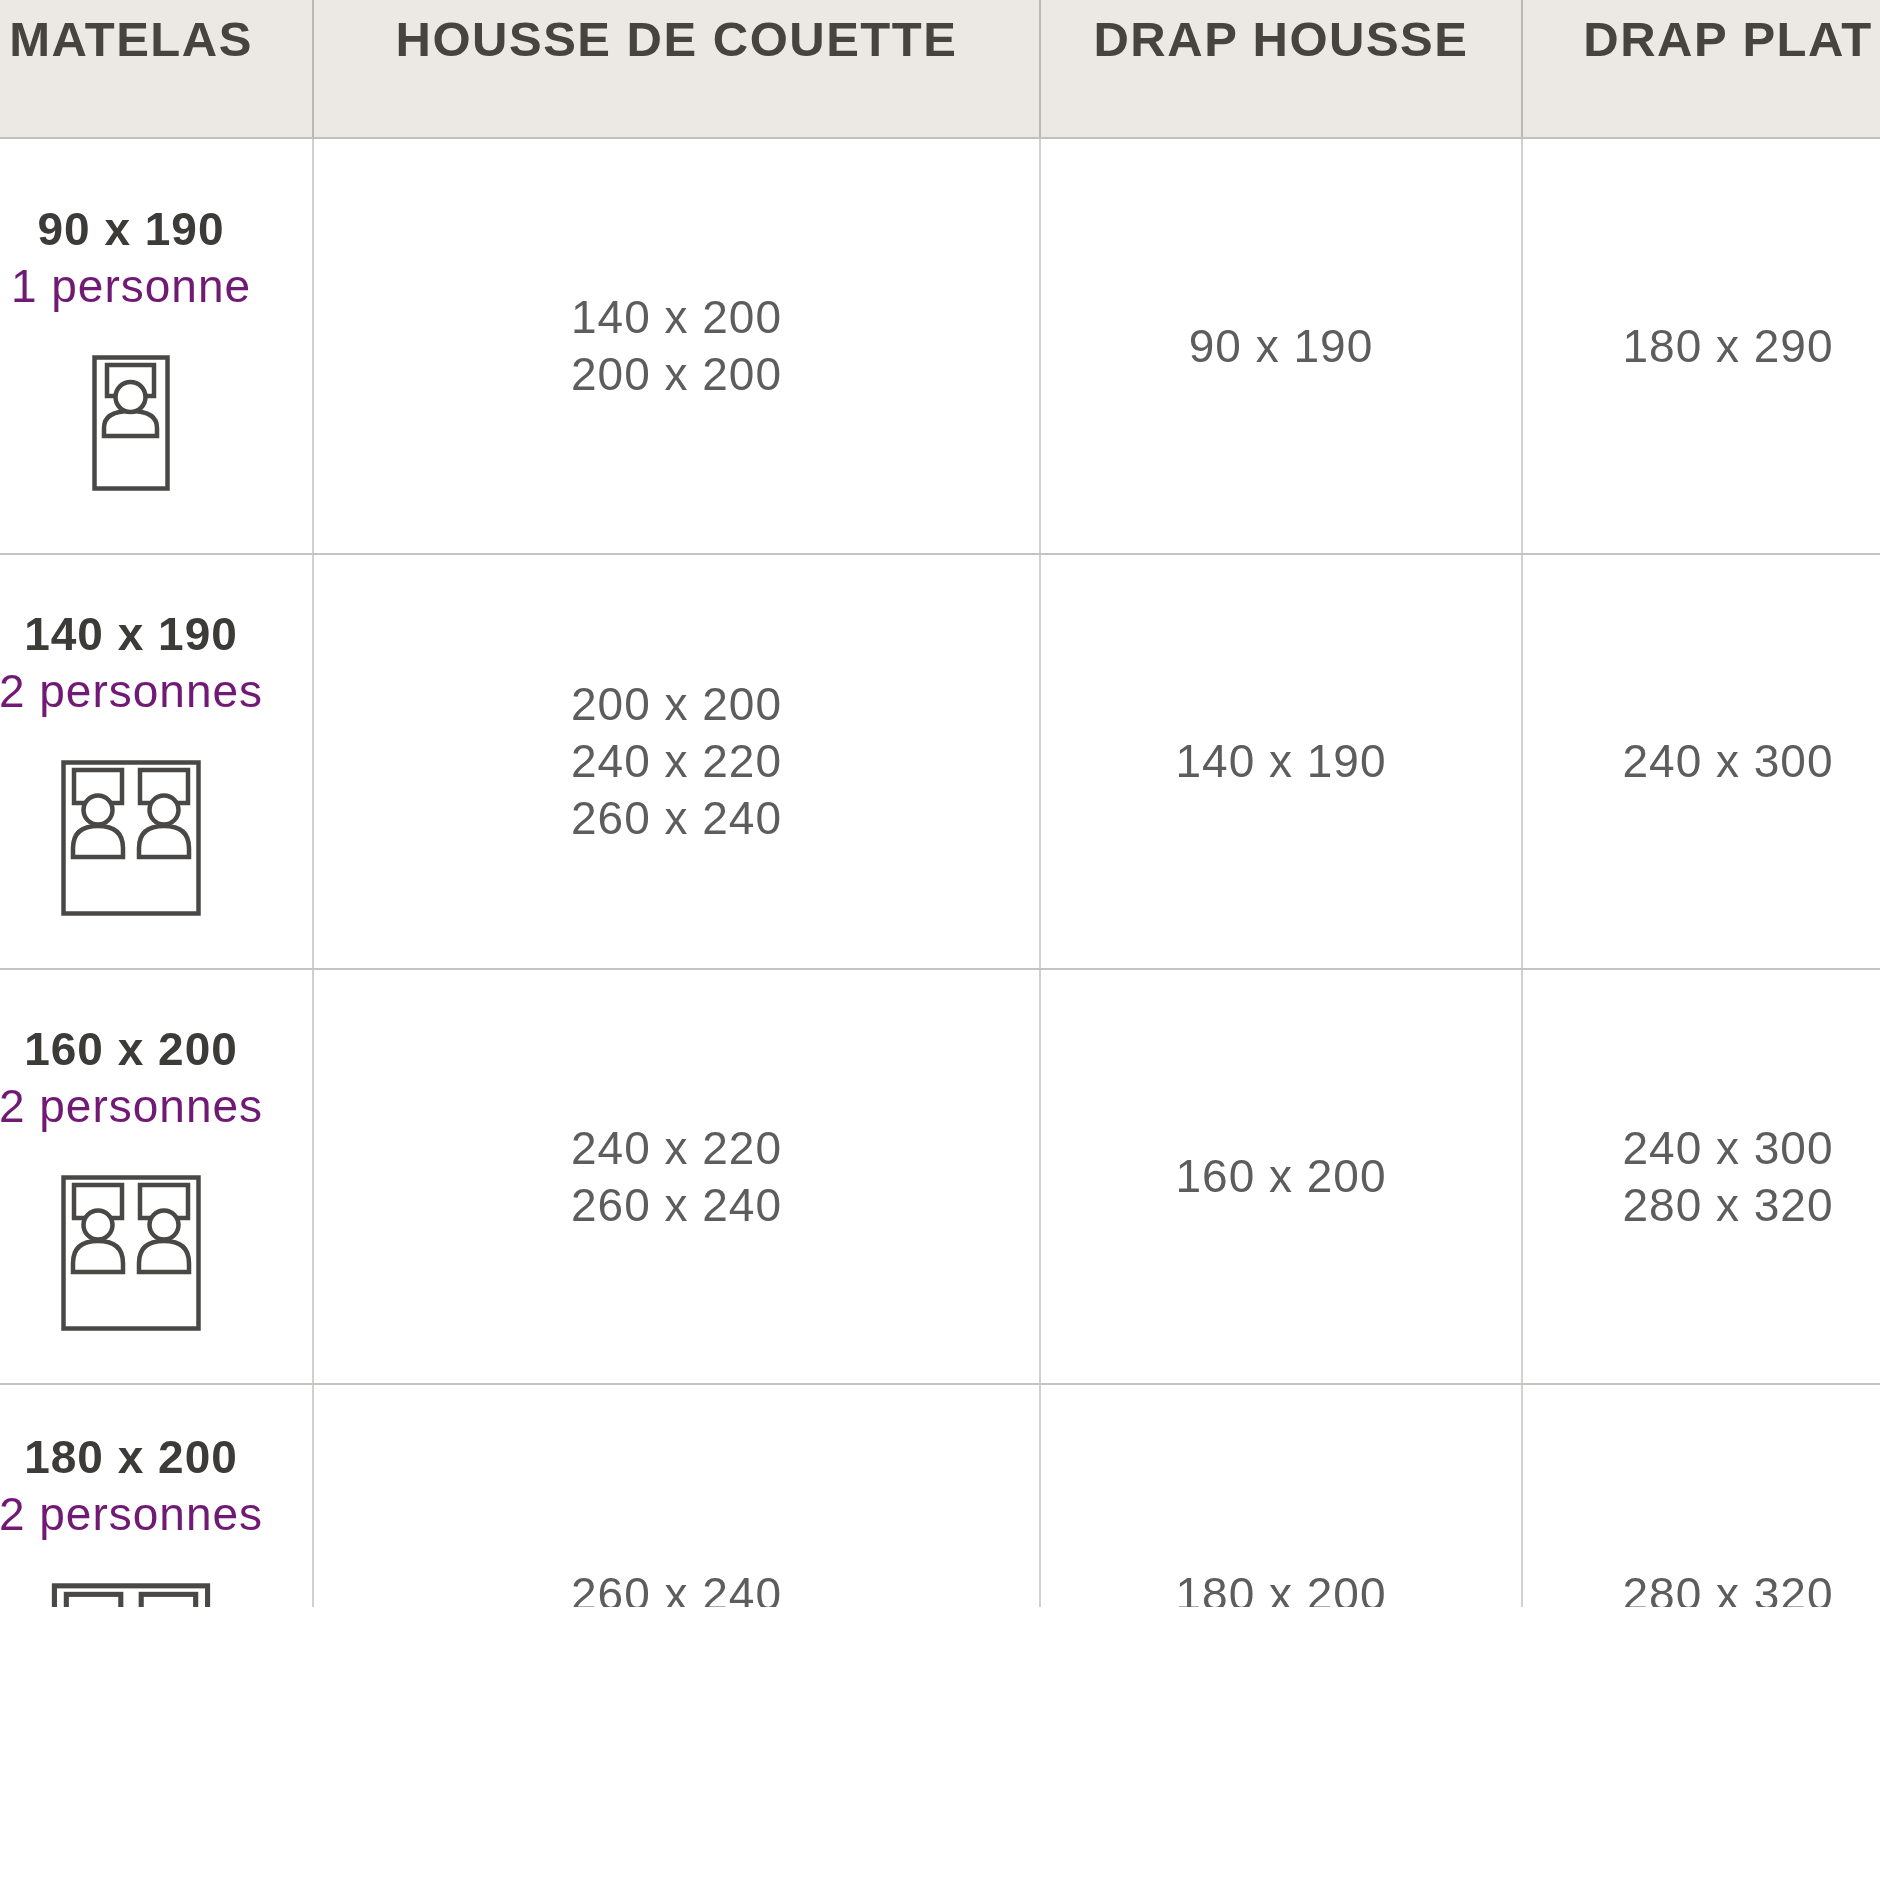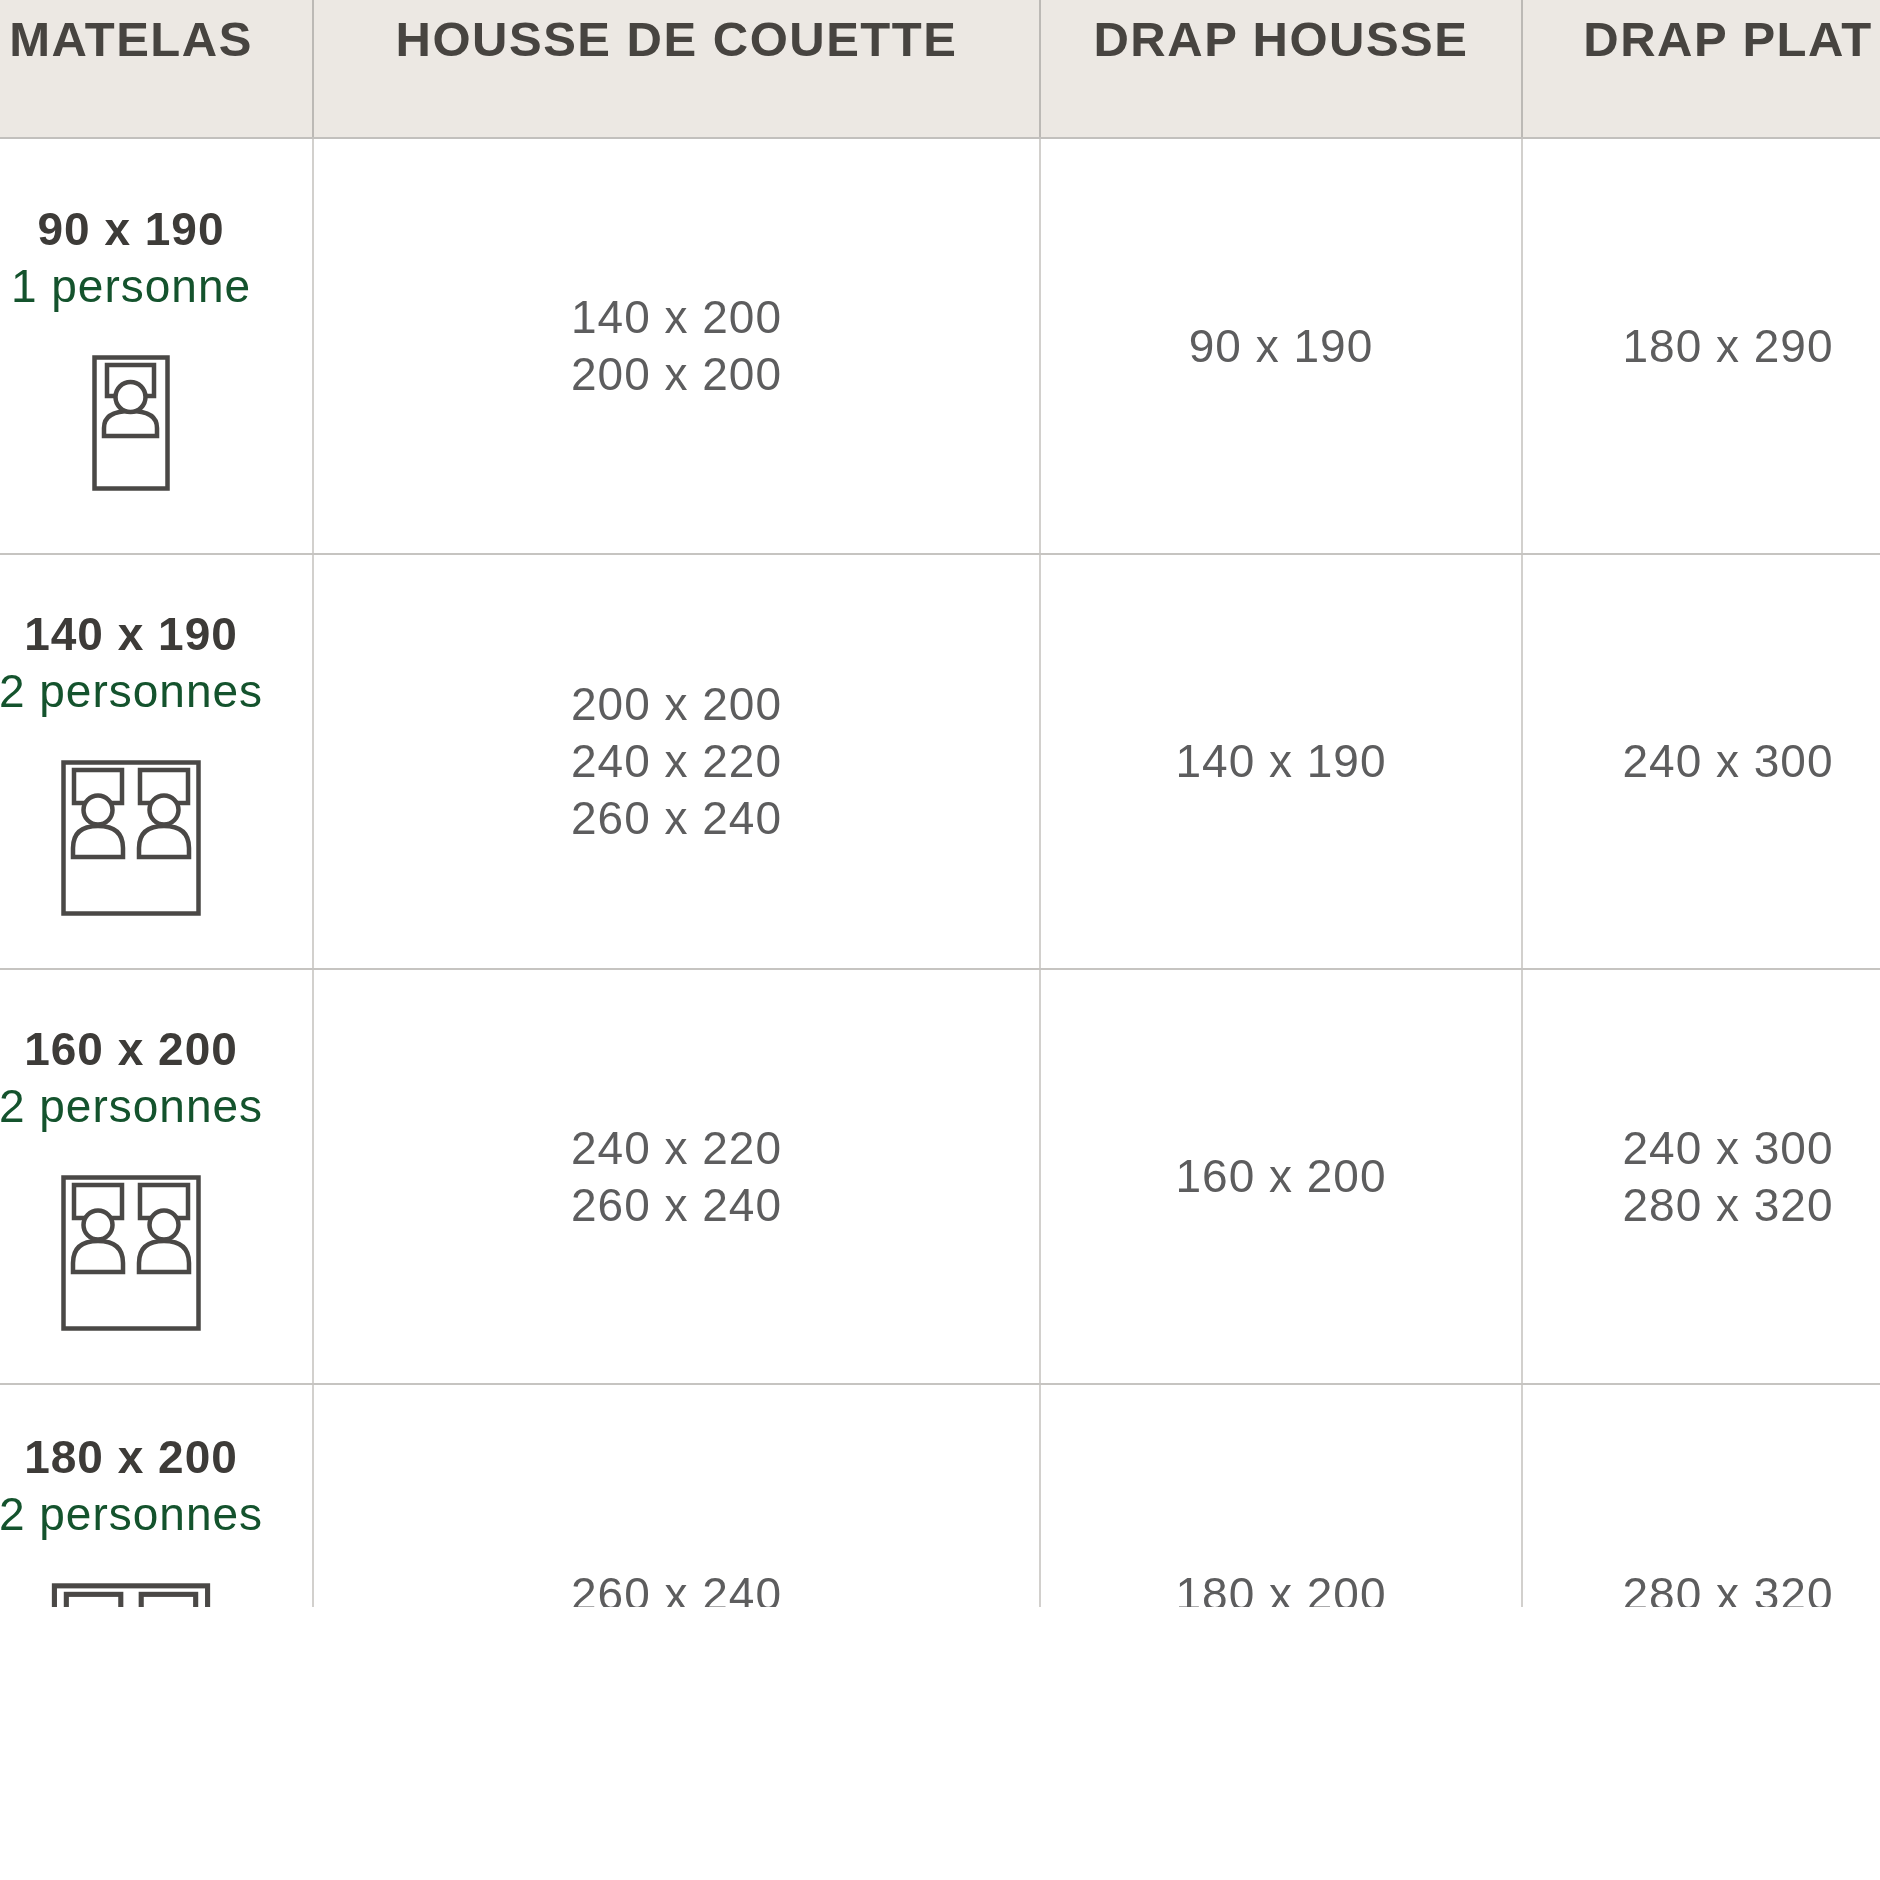--- a/index.html
+++ b/index.html
@@ -59,21 +59,21 @@
     flex-direction: column;
   }
   .size-label {
     font-size: 46px;
     font-weight: bold;
     color: #3d3b38;
     letter-spacing: 1px;
   }
   .capacity {
     font-size: 46px;
-    color: #14532d;
+    color: #701a75;
     letter-spacing: 1px;
     margin-top: 3px;
   }
   .bed-icon { margin-top: 42px; }
   .bed-icon .stroked {
     fill: #ffffff;
     stroke: #4a4846;
     stroke-width: 4.5;
   }
   .value-cell {

